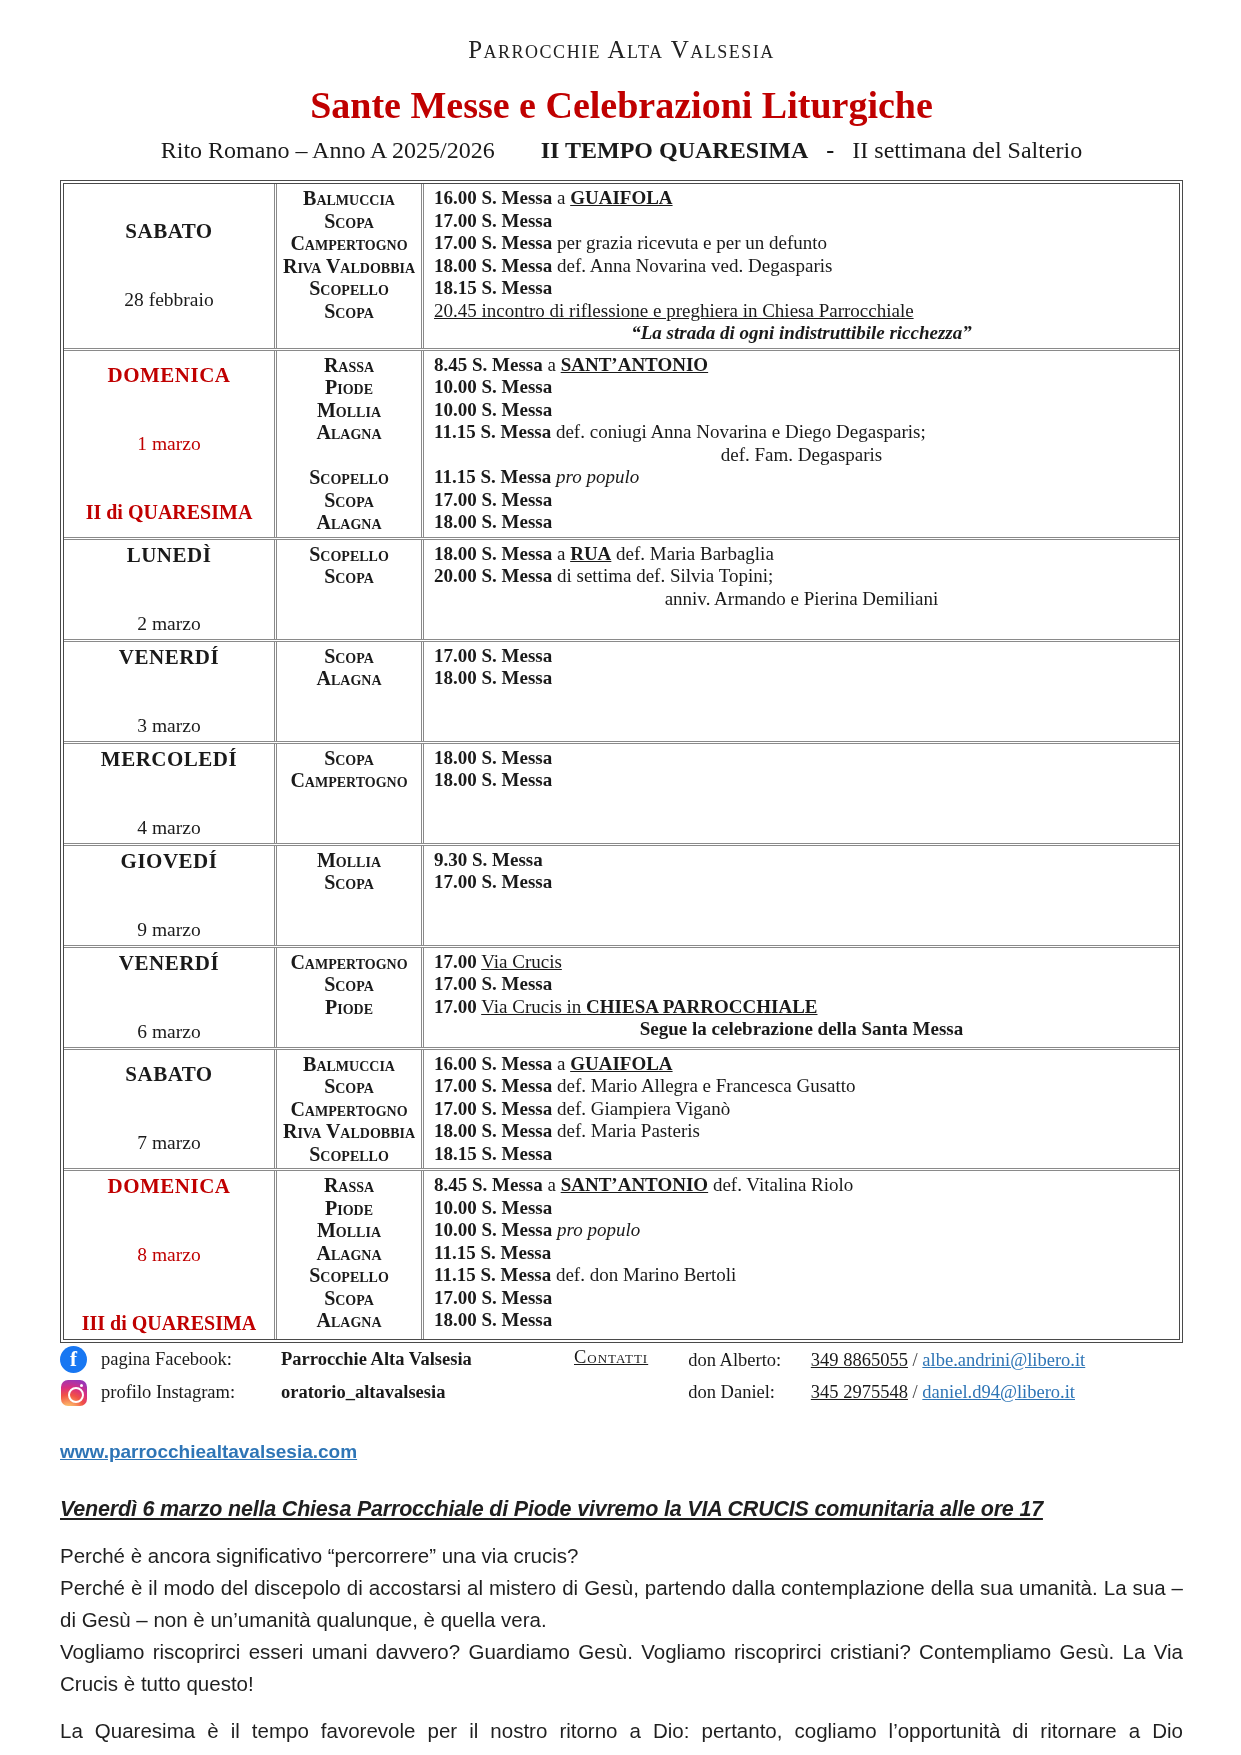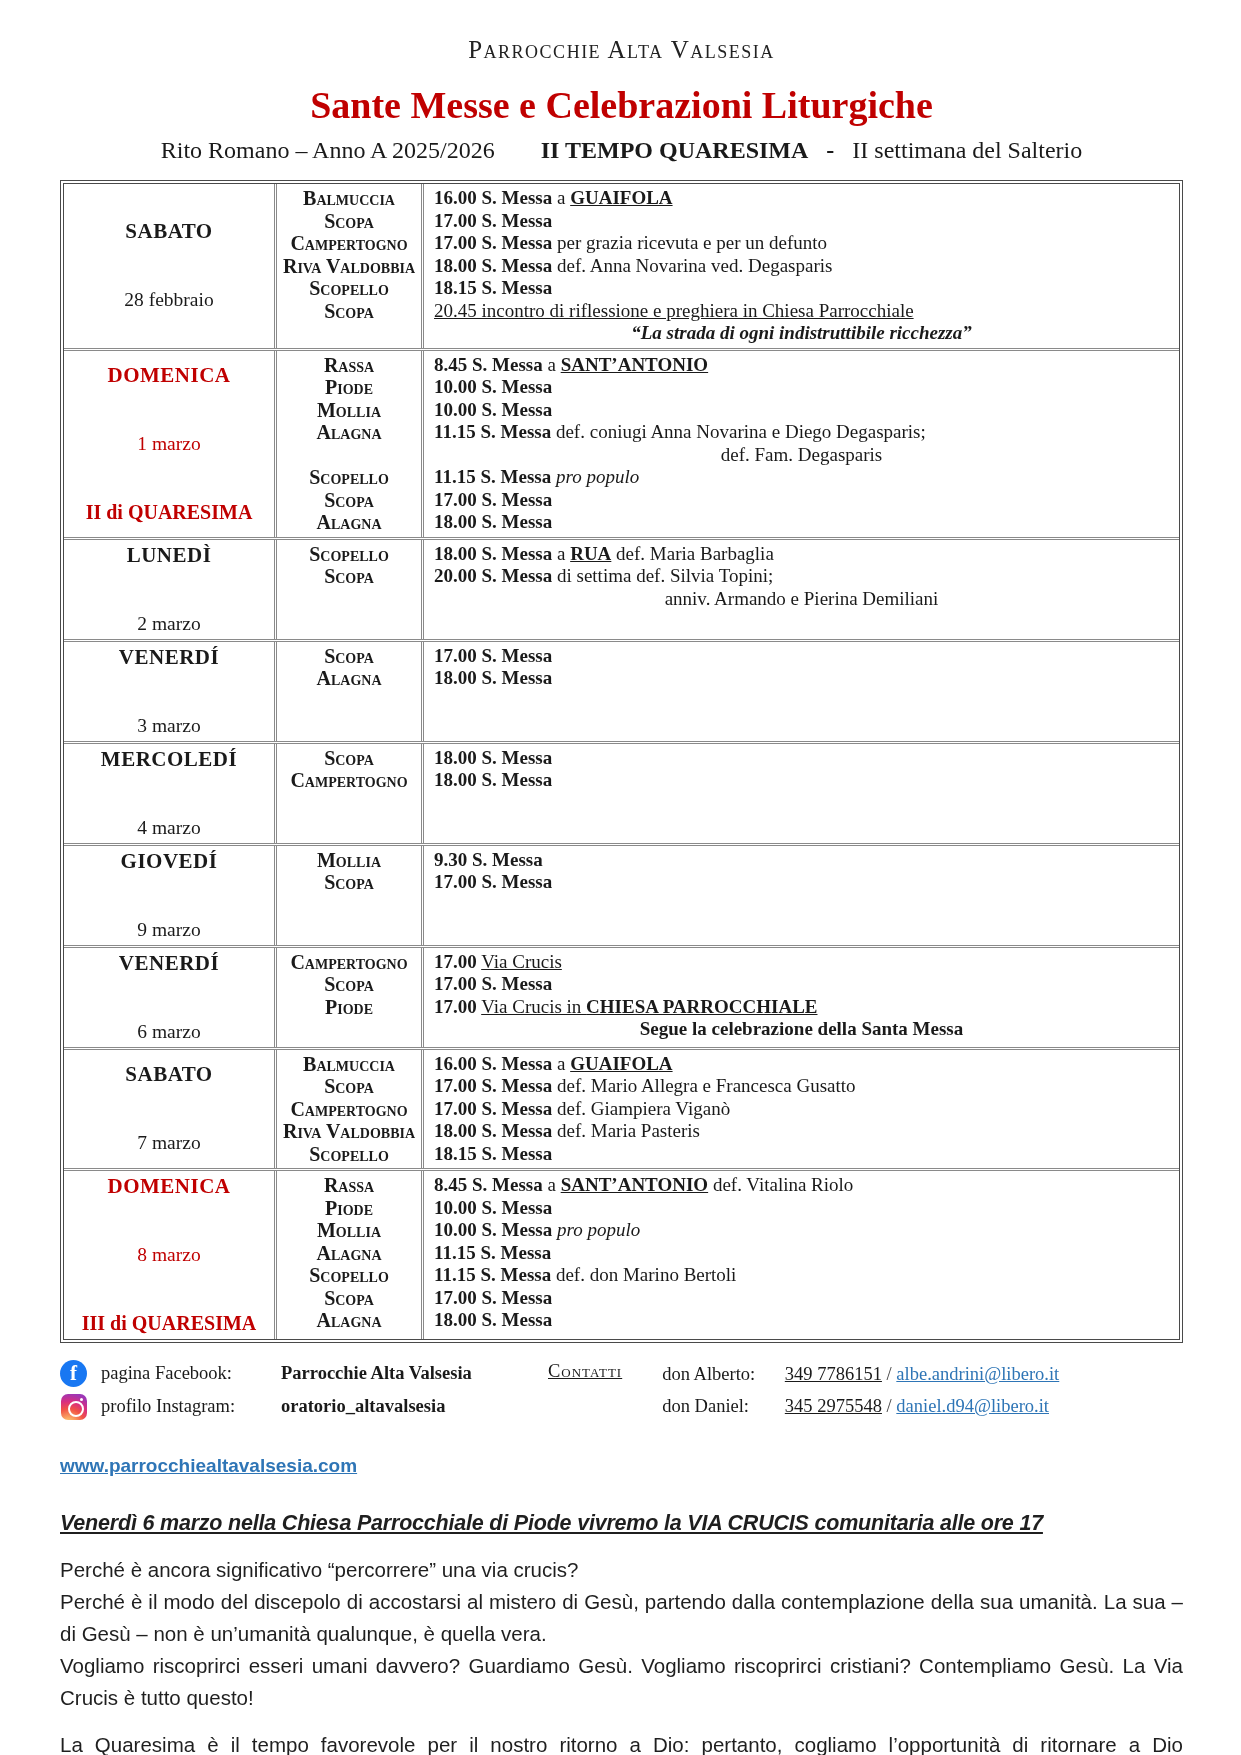--- a/index.html
+++ b/index.html
@@ -27,21 +27,21 @@
   .day-extra { font-size:20px; font-weight:bold; line-height:25px; }
   .red { color:#c00000; }
   .lline { height:22.5px; line-height:22.5px; text-align:center; font-weight:bold; font-variant:small-caps; font-size:20px; }
   .dline { height:22.5px; line-height:22.5px; font-size:19px; white-space:nowrap; }
   .dline.center { text-align:center; white-space:normal; }
   .b { font-weight:bold; }
   .u { text-decoration:underline; }
   .i { font-style:italic; }
 
   
-  .footer-row { display:flex; margin-top:14px; font-size:18.5px; }
+  .footer-row { display:flex; font-size:18.5px;gap:26px; }
   .social { width:470px; }
   .social-line { display:flex; align-items:center; height:33px; }
   .social-line .lbl { width:180px; margin-left:14px; }
   .social-line .val { font-weight:bold; }
   .fb-icon { width:27px; height:27px; border-radius:50%; background:#1877f2; display:inline-flex; align-items:center; justify-content:center; flex:0 0 27px; }
   .fb-icon::after { content:"f"; color:#fff; font-family:"Liberation Serif",serif; font-weight:bold; font-size:21px; line-height:27px; }
   .ig-icon { width:26px; height:26px; border-radius:7px; position:relative; flex:0 0 26px; margin-left:1px;
              background:radial-gradient(circle at 28% 120%, #fed373 8%, #f15245 45%, #d92e7f 65%, #9b36b7 88%); }
   .ig-icon::before { content:""; position:absolute; left:7px; top:7px; width:12px; height:12px; border:2px solid #fff; border-radius:50%; }
   .ig-icon::after { content:""; position:absolute; right:4px; top:4px; width:3px; height:3px; background:#fff; border-radius:50%; }
@@ -260,21 +260,21 @@
         <span class="ig-icon"></span>
         <span class="lbl">profilo Instagram:</span>
         <span class="val">oratorio_altavalsesia</span>
       </div>
     </div>
     <div class="contacts">
       <span class="contatti">Contatti</span>
       <div class="contact-lines">
         <div class="contact-line">
           <span class="cname">don Alberto:</span>
-          <span class="phone">349 7786151</span>
+          <span class="phone">349 8865055</span>
           <span class="sep">/</span>
           <a class="mail" href="#">albe.andrini@libero.it</a>
         </div>
         <div class="contact-line">
           <span class="cname">don Daniel:</span>
           <span class="phone">345 2975548</span>
           <span class="sep">/</span>
           <a class="mail" href="#">daniel.d94@libero.it</a>
         </div>
       </div>

